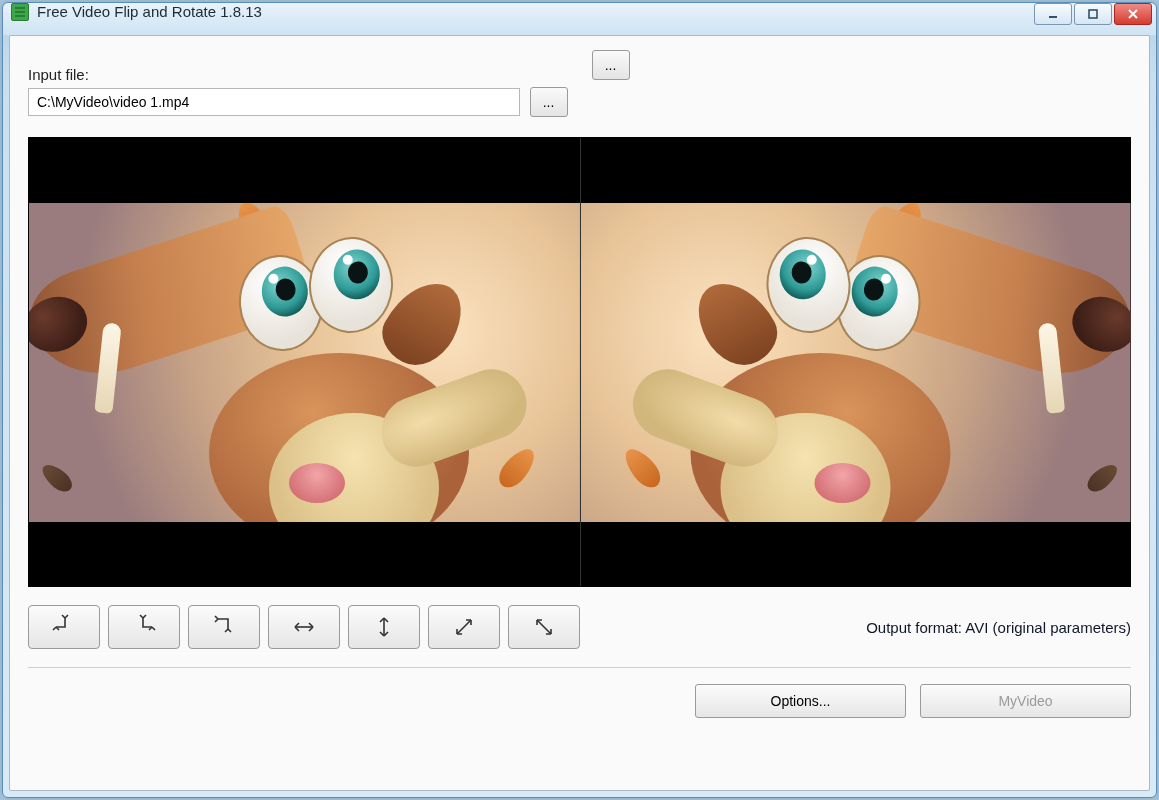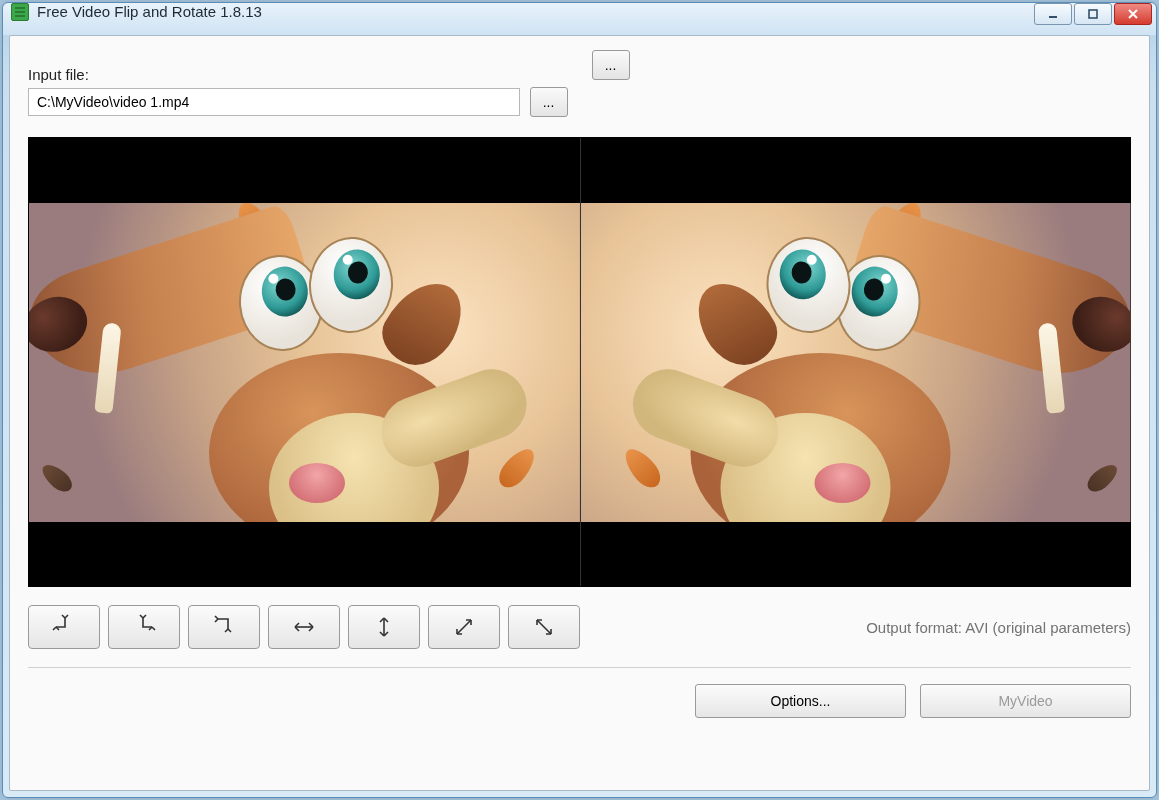--- a/index.html
+++ b/index.html
@@ -208,21 +208,21 @@
 .tool-buttons { display: flex; gap: 8px; }
 .tool-btn {
   width: 72px; height: 44px;
   border: 1px solid #9a9a9a;
   border-radius: 4px;
   background: linear-gradient(#fbfbfb, #e6e6e6);
   display: flex; align-items: center; justify-content: center;
   cursor: pointer;
 }
 .tool-btn svg { width: 28px; height: 28px; stroke: #333; stroke-width: 1.6; fill: none; }
-.format-label { margin-left: auto; font-size: 15px; color: #737373; }
+.format-label { margin-left: auto; font-size: 15px; color: #0f172a; }
 .separator {
   margin-top: 18px;
   height: 1px;
   background: #d0d0d0;
 }
 .bottom-row {
   margin-top: 16px;
   display: flex;
   justify-content: flex-end;
   gap: 14px;

